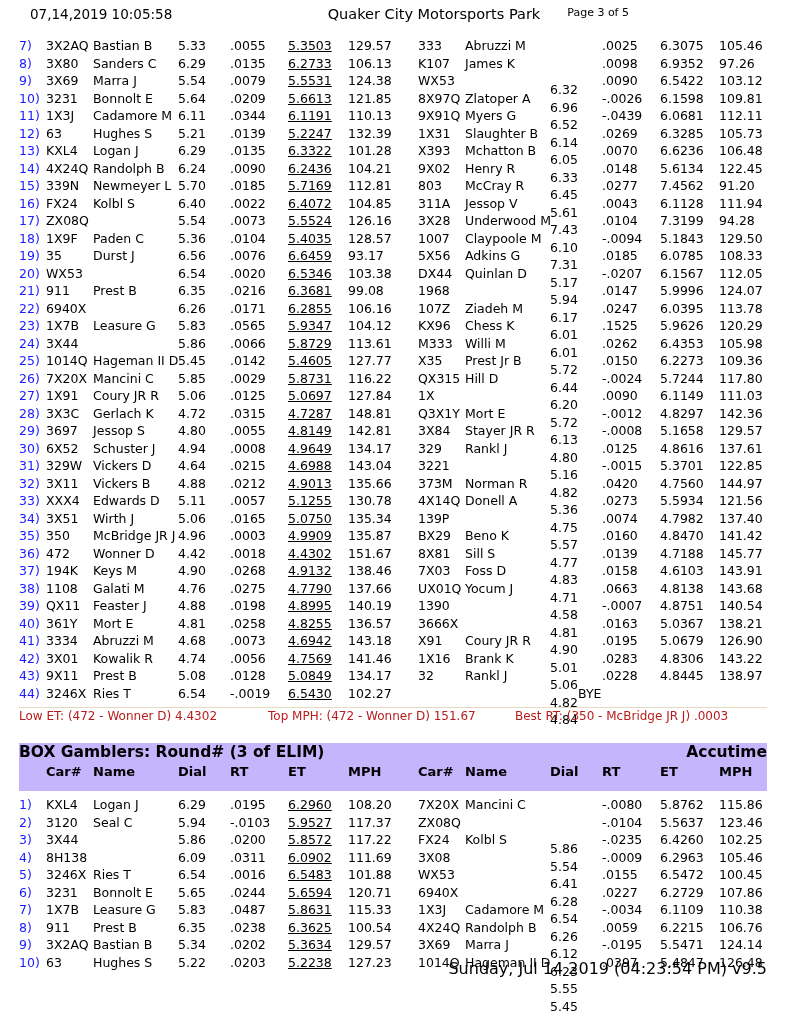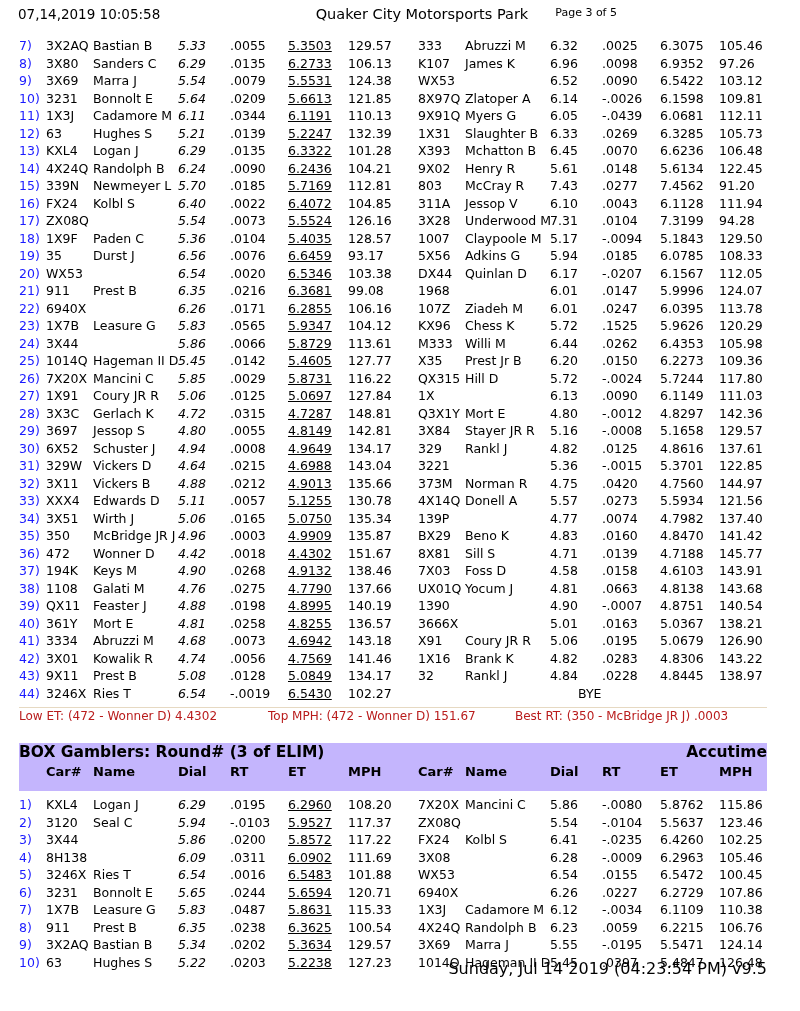--- a/index.html
+++ b/index.html
@@ -1,38 +1,38 @@
 <!DOCTYPE html>
 <html><head>
 <meta charset="utf-8">
 <style>
   html, body { margin: 0; padding: 0; background: #ffffff; }
   body {
     width: 800px; height: 1011px; overflow: hidden; position: relative;
     font-family: "DejaVu Sans", sans-serif; color: #000;
     font-size: 12.5px;
   }
-  .hdr { position: absolute; top: 6px; left: 0; width: 651px; height: 20px; font-size: 13.5px; }
+  .hdr { position: absolute; top: 6px; left: 12px; width: 651px; height: 20px; font-size: 13.5px; }
   .hdr .date { position: absolute; left: 18px; top: 0; }
   .hdr .title { position: absolute; left: 0; width: 780px; text-align: center; top: 0; font-size: 14.5px; padding-left: 32px; }
   .hdr .page { position: absolute; right: 34px; top: 0; font-size: 11px; text-align: center; }
 
   .rows { position: absolute; left: 0; top: 37px; width: 800px; }
   .row { position: relative; height: 17.5px; line-height: 17.5px; white-space: nowrap; }
   .row span { position: absolute; top: 0; }
   .c-num { left: 19px; color: #1a1aff; }
   .c-car { left: 46px; }
   .c-name { left: 93px; }
-  .c-dial { left: 178px; font-style: italic; }
+  .c-dial { left: 178px; }
   .c-rt { left: 230px; }
   .c-et { left: 288px; text-decoration: underline; }
   .c-mph { left: 348px; }
   .r-car { left: 418px; }
   .r-name { left: 465px; }
-  .r-dial { left: 550px; }
+  .r-dial { left: 550px; margin-top: 44px; }
   .r-rt { left: 602px; }
   .r-et { left: 660px; }
   .r-mph { left: 719px; }
   .bye { left: 578px; }
 
   .summary-line { position: absolute; left: 19px; top: 707px; width: 748px; border-top: 1px solid #e6d9c2; }
   .summary { position: absolute; top: 709px; left: 0; width: 800px; color: #b91c1c; font-size: 12px; height: 16px; }
   .summary span { position: absolute; top: 0; white-space: nowrap; }
   .s1 { left: 19px; } .s2 { left: 268px; } .s3 { left: 515px; }
 

